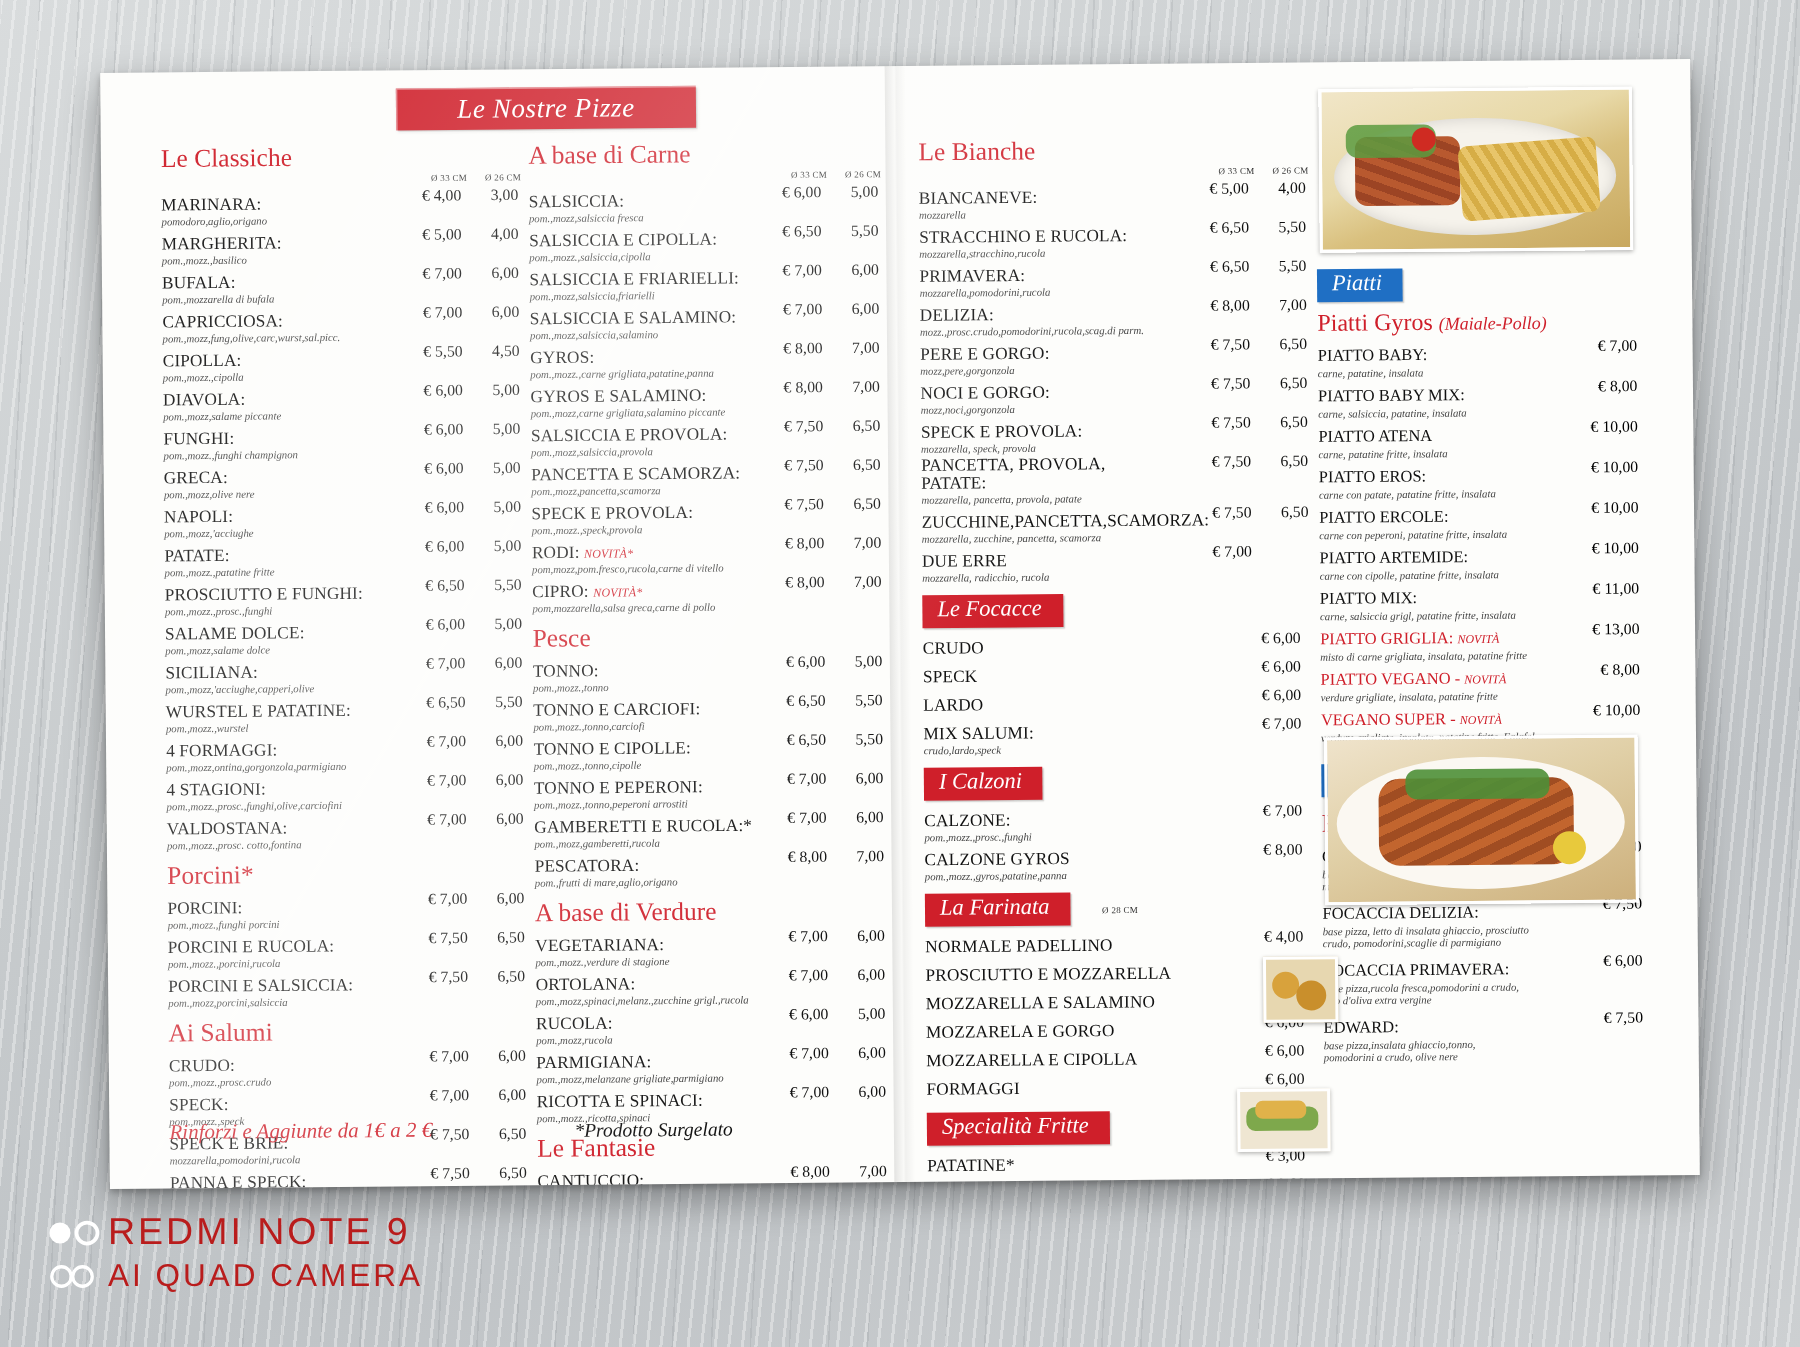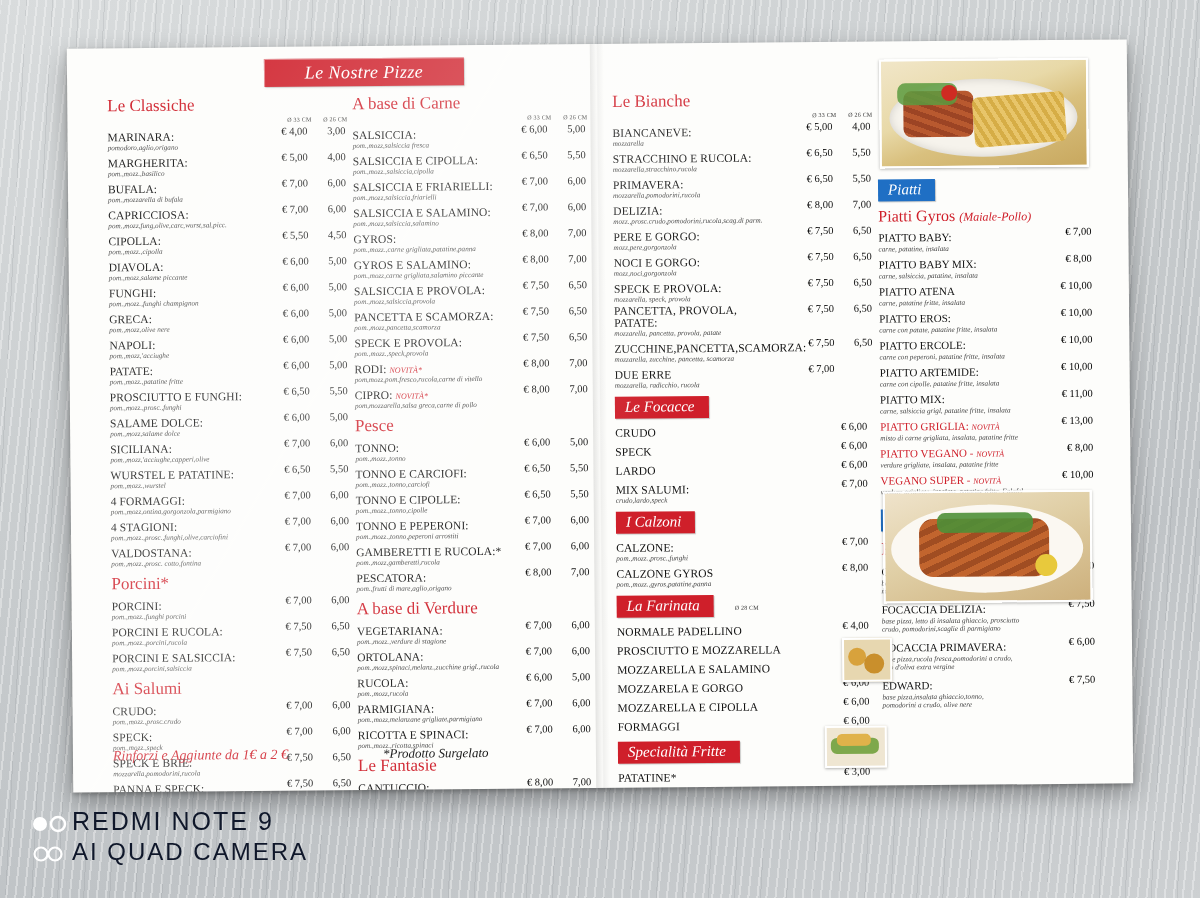--- a/index.html
+++ b/index.html
@@ -114,23 +114,23 @@
 
   #photo4{left:752px;top:684px;width:58px;height:38px;background:#efe6d2;}
   #photo4 .r1{position:absolute;left:4px;top:10px;width:48px;height:16px;background:#7ea84c;border-radius:6px;}
   #photo4 .r2{position:absolute;left:10px;top:6px;width:34px;height:12px;background:#e0b24a;border-radius:5px;}
   .pg-name{font-size:11px;text-transform:uppercase;color:#111;}
   .pg-ing{font-size:7.2px;color:#444;font-style:italic;display:block;line-height:8px;}
   .pg-row{position:relative;margin-bottom:1px;}
   .pg-price{position:absolute;right:2px;top:0;font-size:10.5px;}
   .red-name{color:#cf1f2a;}
   
-  #wm{position:absolute;left:30px;top:806px;color:#0f172a;font-family:"Liberation Sans",sans-serif;}
+  #wm{position:absolute;left:30px;top:806px;color:#b91c1c;font-family:"Liberation Sans",sans-serif;}
   #wm .l1{font-size:25px;letter-spacing:2px;line-height:30px;}
-  #wm .l2{font-size:24px;letter-spacing:2px;line-height:28px;}
+  #wm .l2{font-size:21px;letter-spacing:2px;line-height:28px;}
   #wm .ic{display:inline-block;width:42px;vertical-align:middle;}
 </style>
 </head>
 <body>
 
 <div id="bg"></div>
 
 <div id="menu">
   <div id="fold"></div>
 

